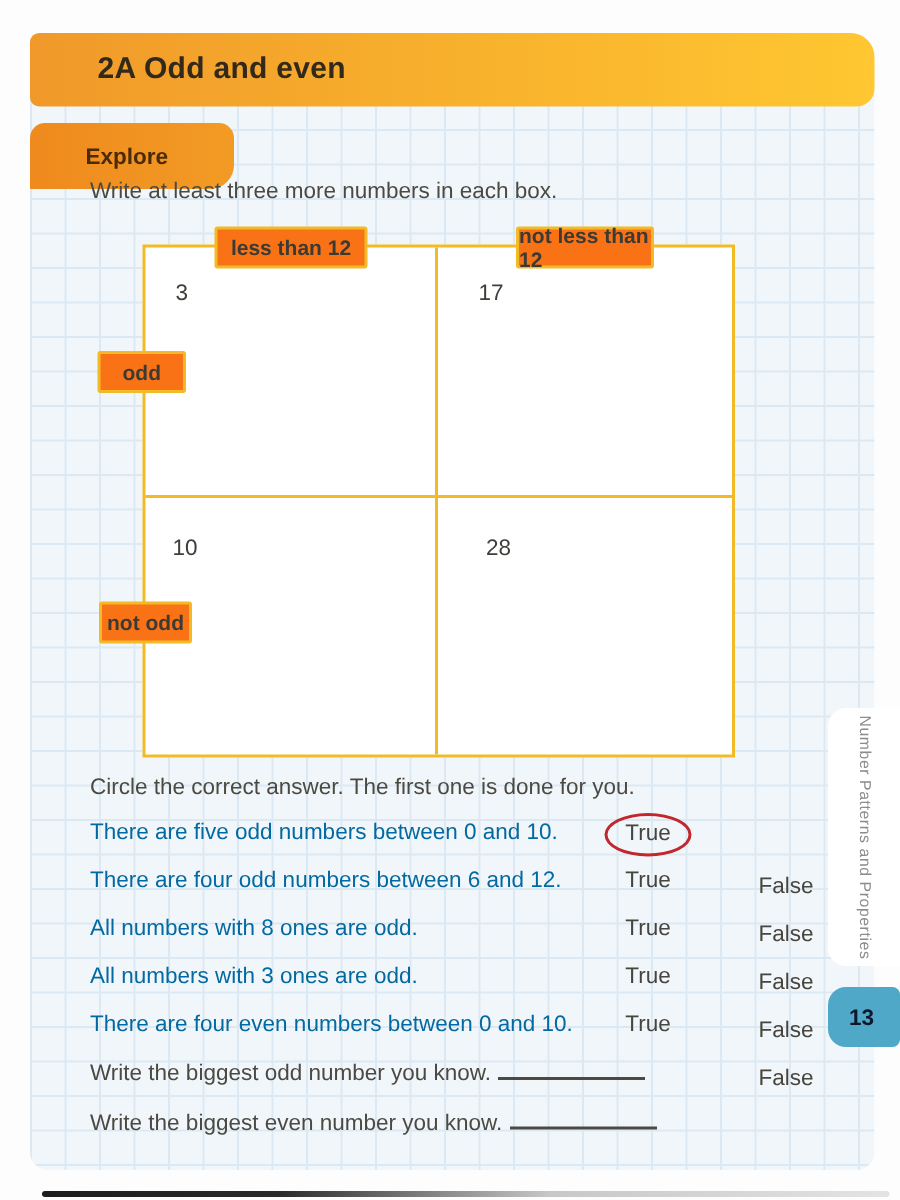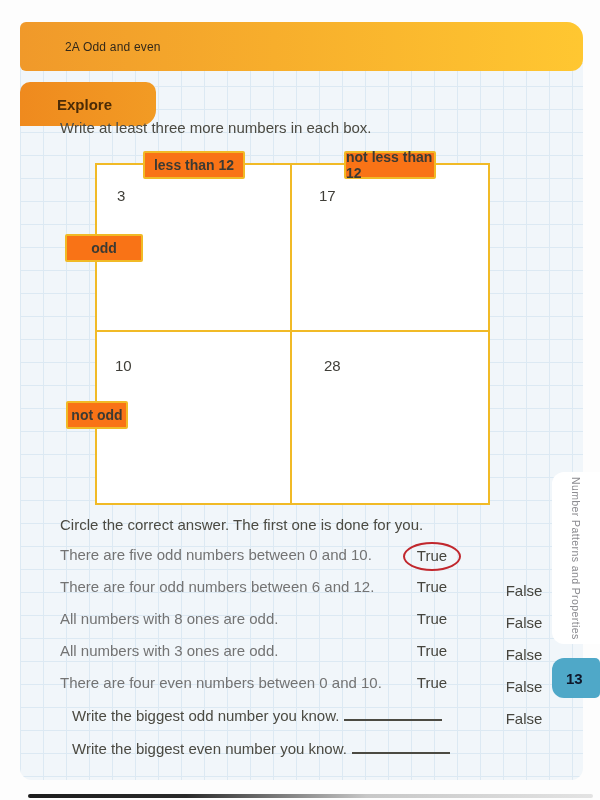--- a/index.html
+++ b/index.html
@@ -18,21 +18,21 @@
     border-radius:6px 6px 12px 12px;
   }
 
   
   .header-bar {
     position:absolute; left:20px; top:22px; width:563px; height:49px;
     background:linear-gradient(90deg,#f0992a 0%, #f7ae2c 45%, #ffc731 100%);
     border-radius:6px 16px 12px 6px;
     display:flex; align-items:center; padding-left:45px;
   }
-  .page-title { font-size:12px; font-weight:normal; color:#33291a; letter-spacing:0.2px; }
+  .page-title { font-size:20px; font-weight:bold; color:#33291a; letter-spacing:0.2px; }
 
   .explore-badge {
     position:absolute; left:20px; top:82px; width:136px; height:44px;
     background:linear-gradient(90deg,#ef8a1e,#f29b24);
     border-radius:10px 10px 16px 0;
     display:flex; align-items:center; padding-left:37px;
   }
   .explore-label { font-size:15px; font-weight:bold; color:#4b2b06; }
 
   .body-text { font-size:15px; color:#4b4a42; }
@@ -46,43 +46,43 @@
   }
   .v-div { position:absolute; left:193px; top:0; width:2px; height:100%; background:#f1ba26; }
   .h-div { position:absolute; left:0; top:165px; width:100%; height:2px; background:#f1ba26; }
   .tbl-label {
     position:absolute; background:#f97316; border:2px solid #f1ba26;
     height:28px; display:flex; align-items:center; justify-content:center;
     font-size:14px; font-weight:bold; color:#3c3a33; z-index:3; border-radius:2px;
   }
   .col-label-1 { left:46px;  top:-14px; width:102px; }
   .col-label-2 { left:247px; top:-14px; width:92px; }
-  .row-label-1 { left:-32px; top:69px;  width:78px;  }
+  .row-label-1 { left:-32px; top:69px;  width:59px;  }
   .row-label-2 { left:-31px; top:236px; width:62px;  }
   .cell-num { position:absolute; font-size:15px; color:#3f3e38; }
   .num-1 { left:20px;  top:22px;  }
   .num-2 { left:222px; top:22px;  }
   .num-3 { left:18px;  top:192px; }
   .num-4 { left:227px; top:192px; }
 
   
   .q-row { position:absolute; left:60px; width:505px; height:32px; line-height:32px; }
   .q-row-1 { top:539px; } .q-row-2 { top:571px; } .q-row-3 { top:603px; }
   .q-row-4 { top:635px; } .q-row-5 { top:667px; }
-  .q-text { position:absolute; left:0; font-size:15px; color:#737373; white-space:nowrap; }
+  .q-text { position:absolute; left:0; font-size:15px; color:#0369a1; white-space:nowrap; }
   .opt { position:absolute; width:80px; text-align:center; font-size:15px; color:#46453e; }
   .opt-true  { left:332px; }
   .opt-false { left:424px;margin-top:36px; }
   .ellipse {
     display:inline-block; border:2px solid #c1272d; border-radius:50%;
     padding:1px 12px 2px; line-height:22px; margin-top:3px;
   }
 
   
-  .w-row { position:absolute; left:60px; height:30px; line-height:30px; white-space:nowrap;margin-left:12px; }
+  .w-row { position:absolute; left:60px; height:30px; line-height:30px; white-space:nowrap; }
   .w-row-1 { top:701px; } .w-row-2 { top:734px; }
   .blank-line {
     display:inline-block; width:98px; height:14px; margin-left:5px;
     border-bottom:2px solid #4b4a42; vertical-align:baseline;
   }
 
   
   .strand-tab {
     position:absolute; left:552px; top:472px; width:48px; height:172px;
     background:#ffffff; border-radius:12px 0 0 12px;

